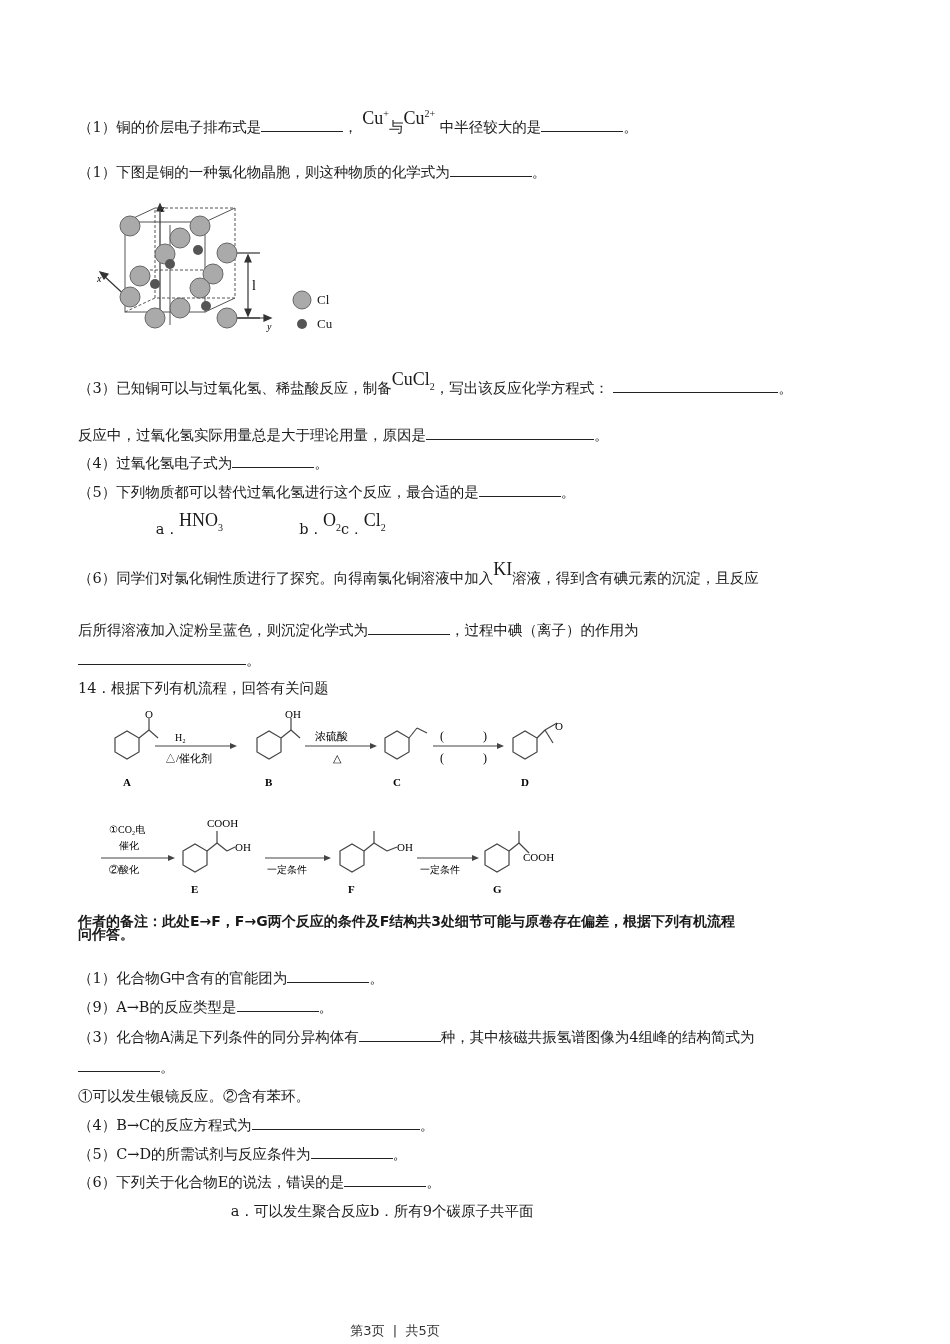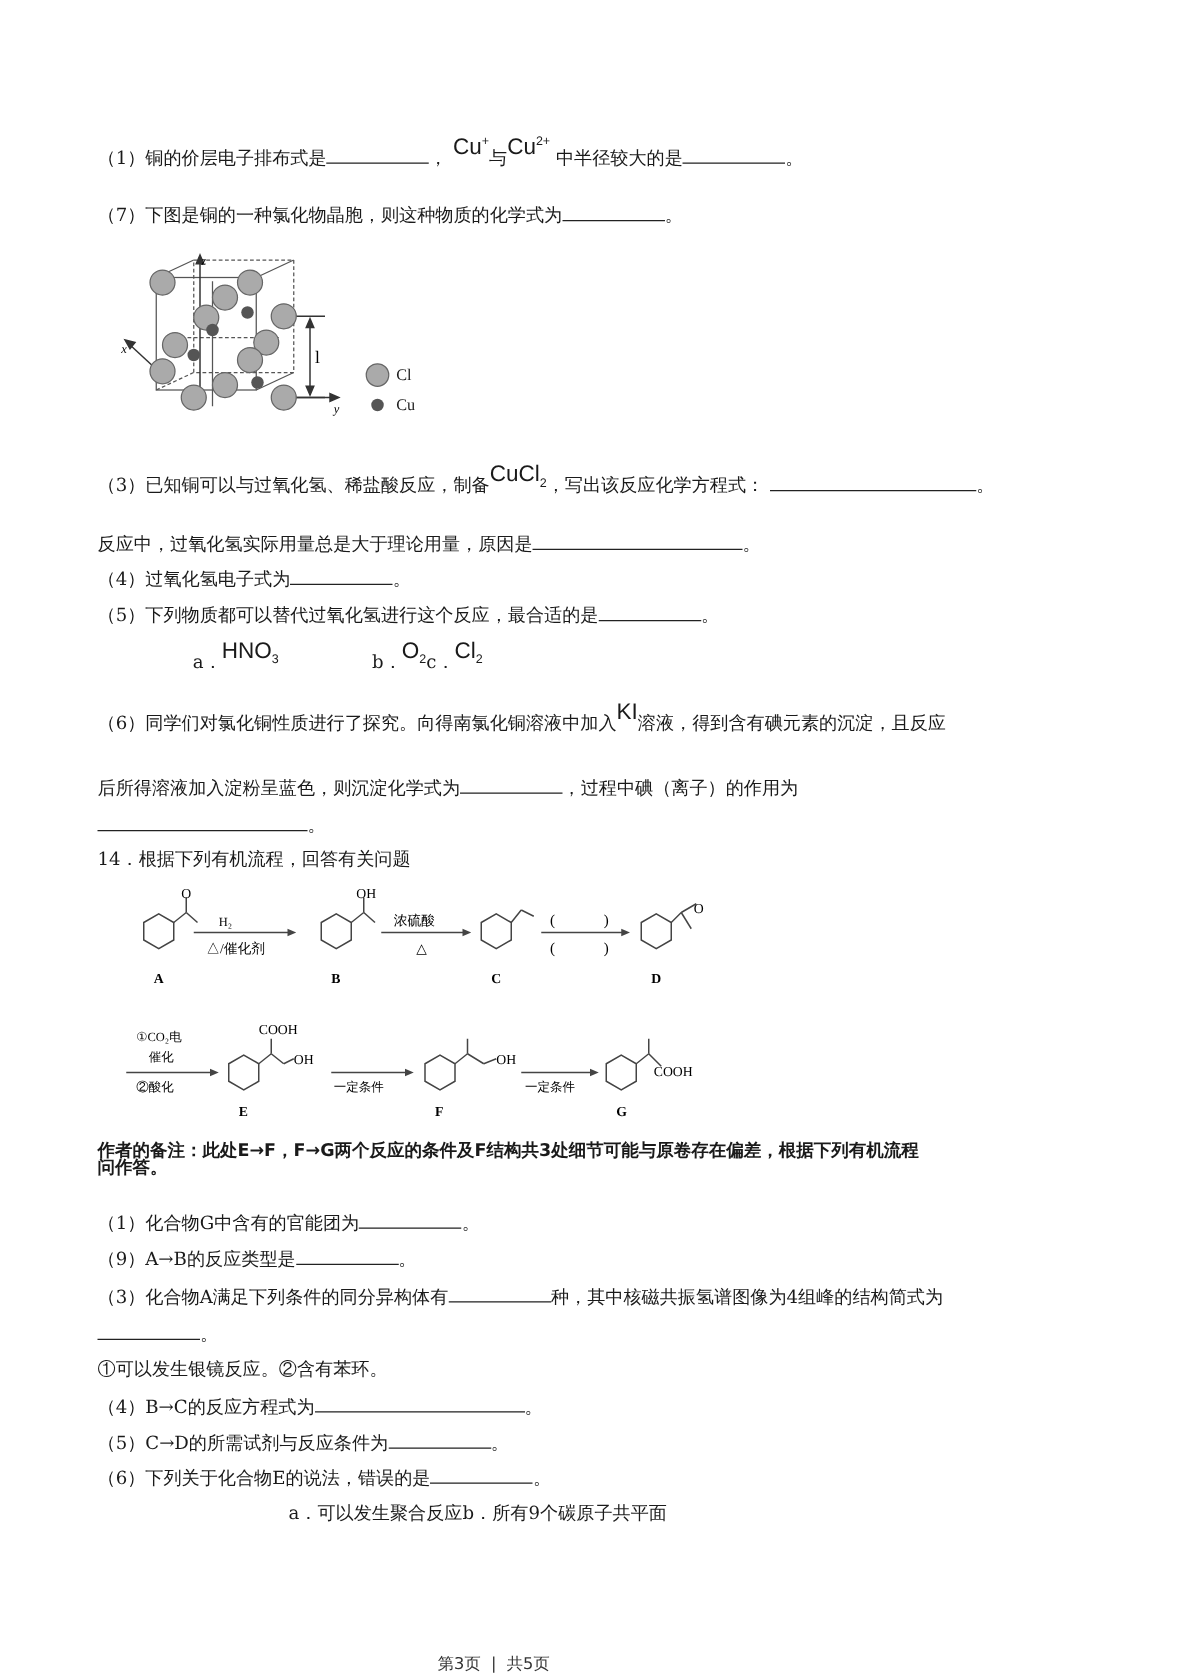--- a/index.html
+++ b/index.html
@@ -3,39 +3,39 @@
 <meta charset="utf-8">
 <style>
   html, body { margin: 0; padding: 0; background: #ffffff; }
   body {
     width: 950px; height: 1344px; position: relative; overflow: hidden;
     font-family: "DejaVu Serif", "Liberation Serif", serif;
     color: #1a1a1a; font-size: 14.5px;
   }
   .line { position: absolute; left: 78px; white-space: nowrap; line-height: 20px; }
   .blank { display: inline-block; border-bottom: 1px solid #222; height: 14px; vertical-align: baseline; }
-  .chem { font-family: Liberation Sans, sans-serif; font-size: 18px; position: relative; top: -8px; }
+  .chem { font-family: Liberation Serif, serif; font-size: 18px; position: relative; top: -8px; }
   .chem sup, .chem sub { font-size: 10px; }
   .opt { display: inline-block; text-align: right; }
   .note { font-weight: bold; font-family: "DejaVu Sans", sans-serif; font-size: 14px; }
   .fig { position: absolute; }
   .footer { position: absolute; top: 1322px; left: 0; width: 790px; text-align: center; font-family: "DejaVu Sans", sans-serif; font-size: 13px; color: #333; }
   svg text { font-family: "Liberation Serif", serif; }
 </style>
 </head>
 <body>
 
 <div class="line" style="top:112px">
   <span>（1）铜的价层电子排布式是</span><span class="blank" style="width:82px"></span><span>，</span>
   <span class="chem"><span>Cu</span><sup>+</sup></span><span>与</span><span class="chem"><span>Cu</span><sup>2+</sup></span>
   <span>中半径较大的是</span><span class="blank" style="width:82px"></span><span>。</span>
 </div>
 
 <div class="line" style="top:162px">
-  <span>（7）下图是铜的一种氯化物晶胞，则这种物质的化学式为</span><span class="blank" style="width:82px"></span><span>。</span>
+  <span>（1）下图是铜的一种氯化物晶胞，则这种物质的化学式为</span><span class="blank" style="width:82px"></span><span>。</span>
 </div>
 
 <div class="fig" style="left:95px; top:200px; width:260px; height:140px;">
   <svg width="260" height="140" viewBox="0 0 260 140">
     <g stroke="#555" stroke-width="1" fill="none">
       <rect x="30" y="22" width="80" height="90"></rect>
       <rect x="60" y="8" width="80" height="90" stroke-dasharray="3,2"></rect>
       <line x1="30" y1="22" x2="60" y2="8"></line>
         <line x1="110" y1="22" x2="140" y2="8"></line>
       <line x1="30" y1="112" x2="60" y2="98" stroke-dasharray="3,2"></line>

